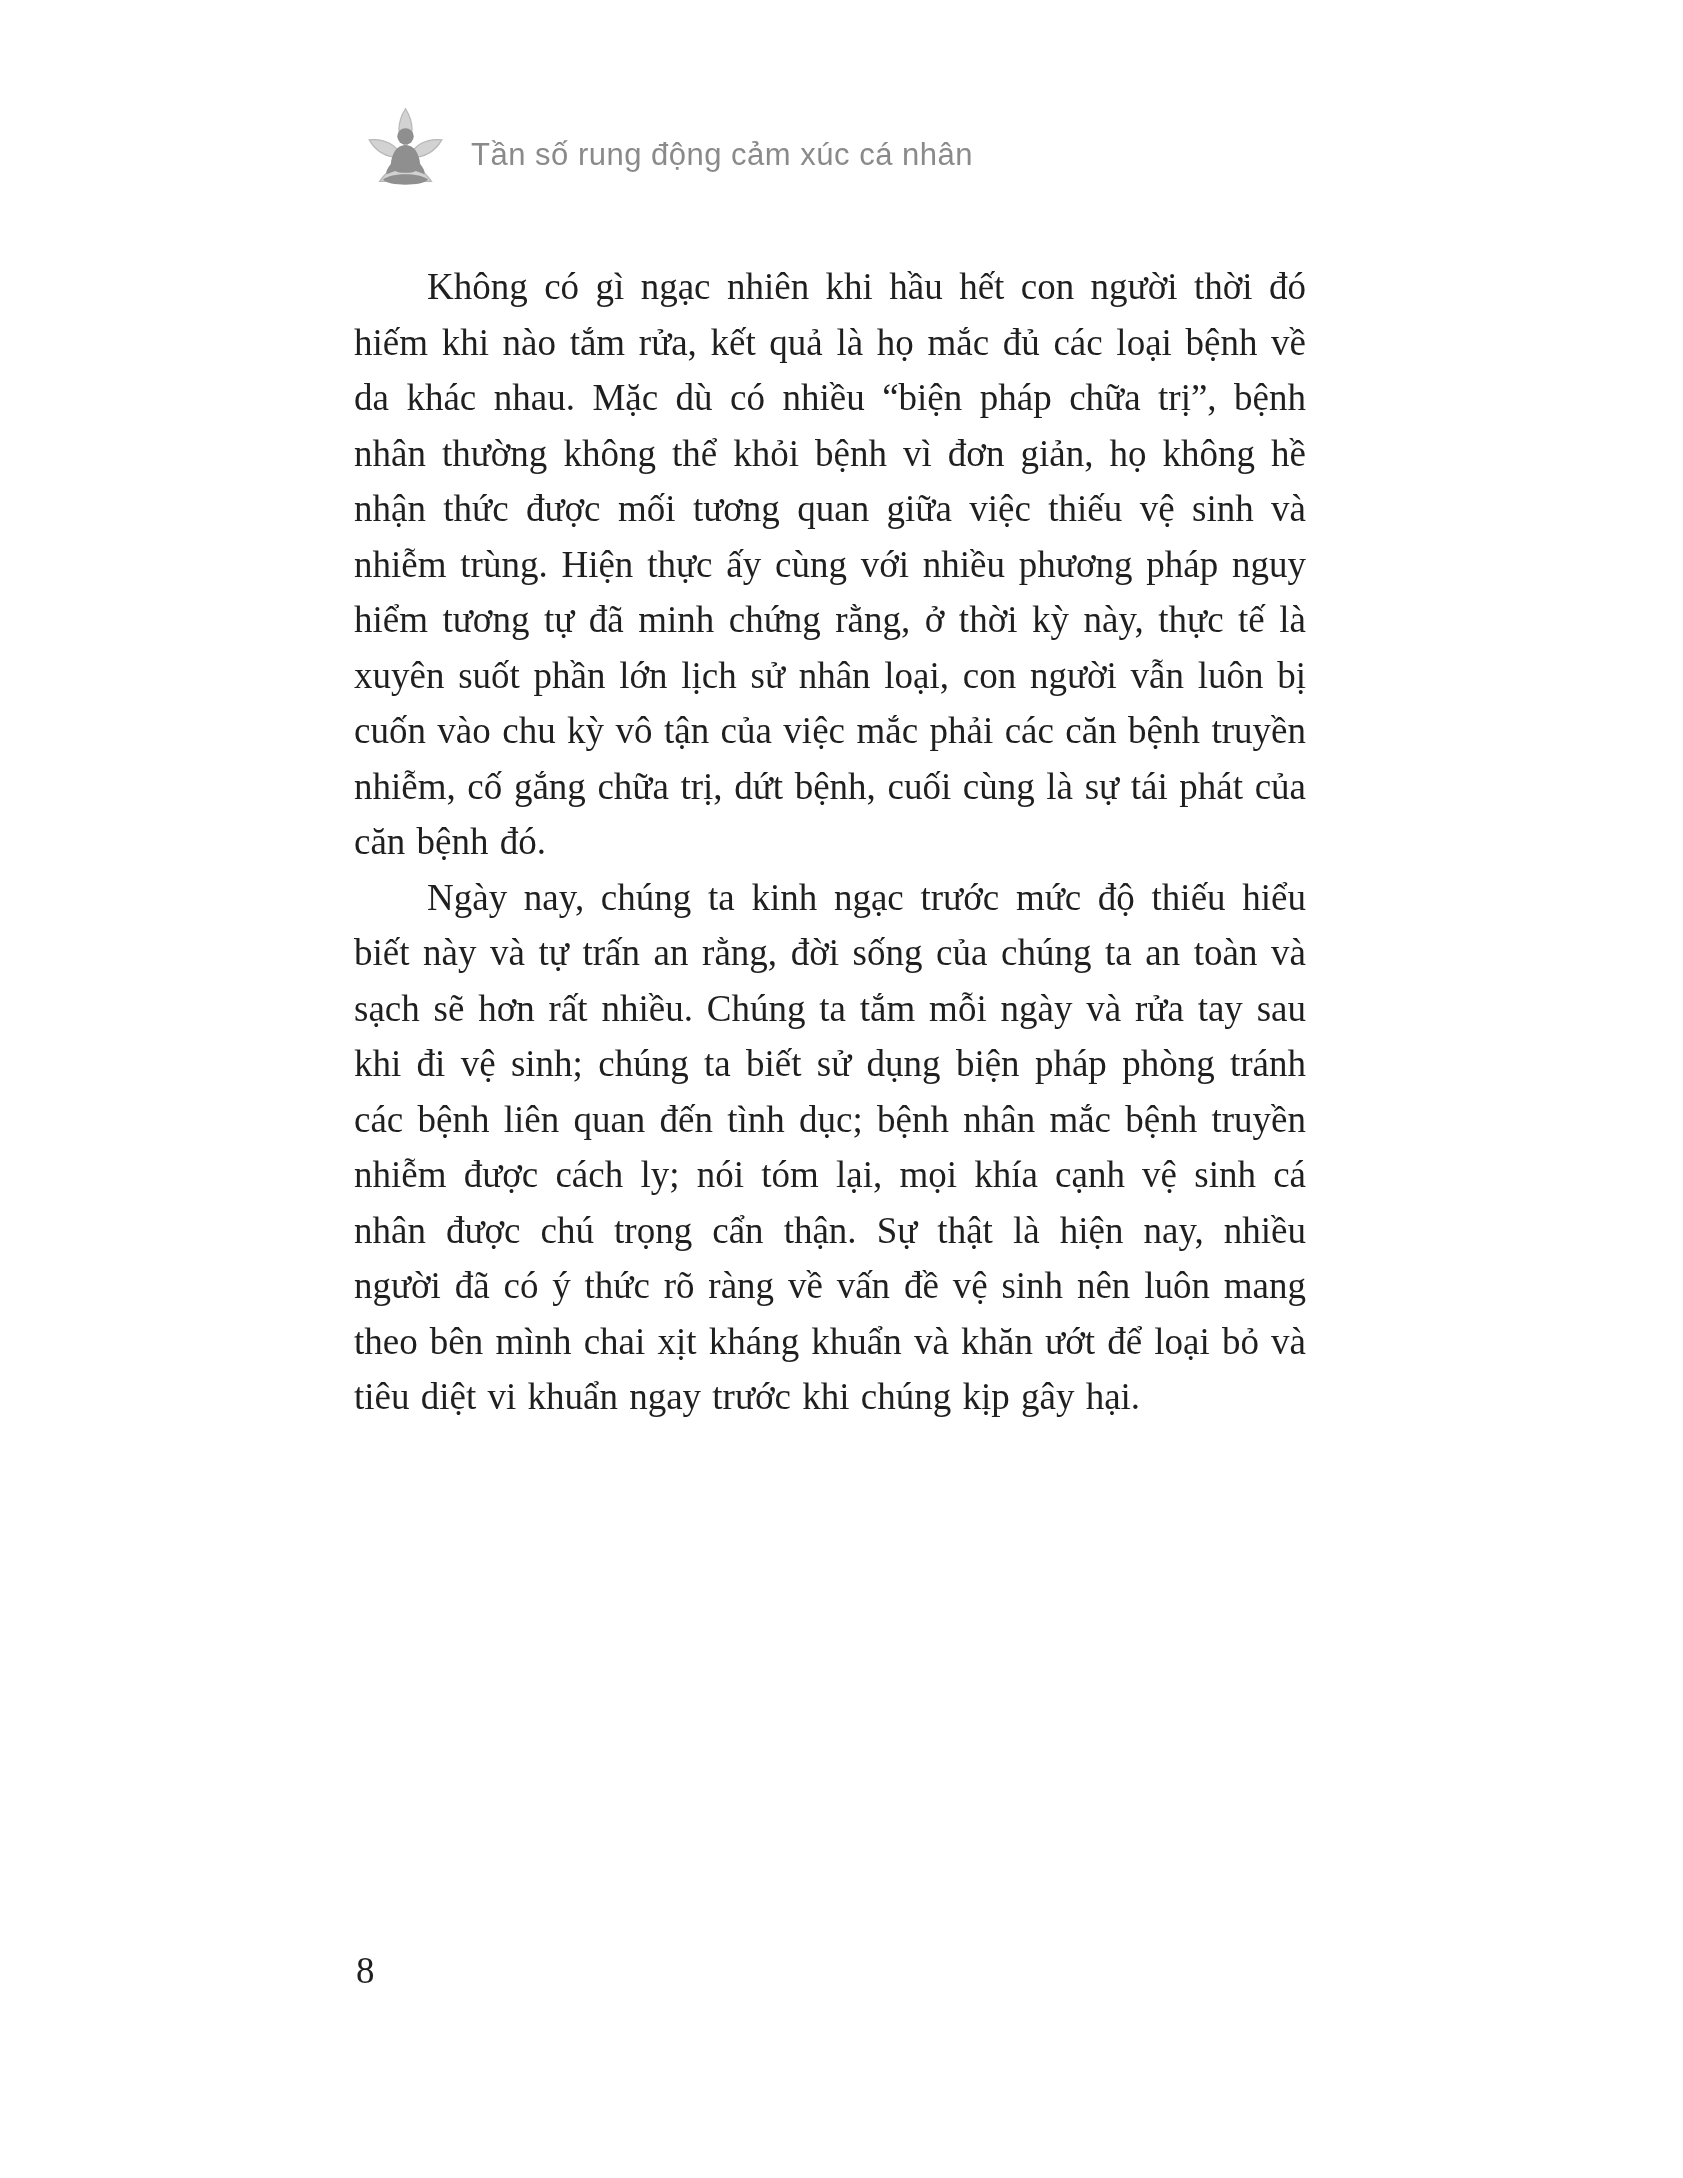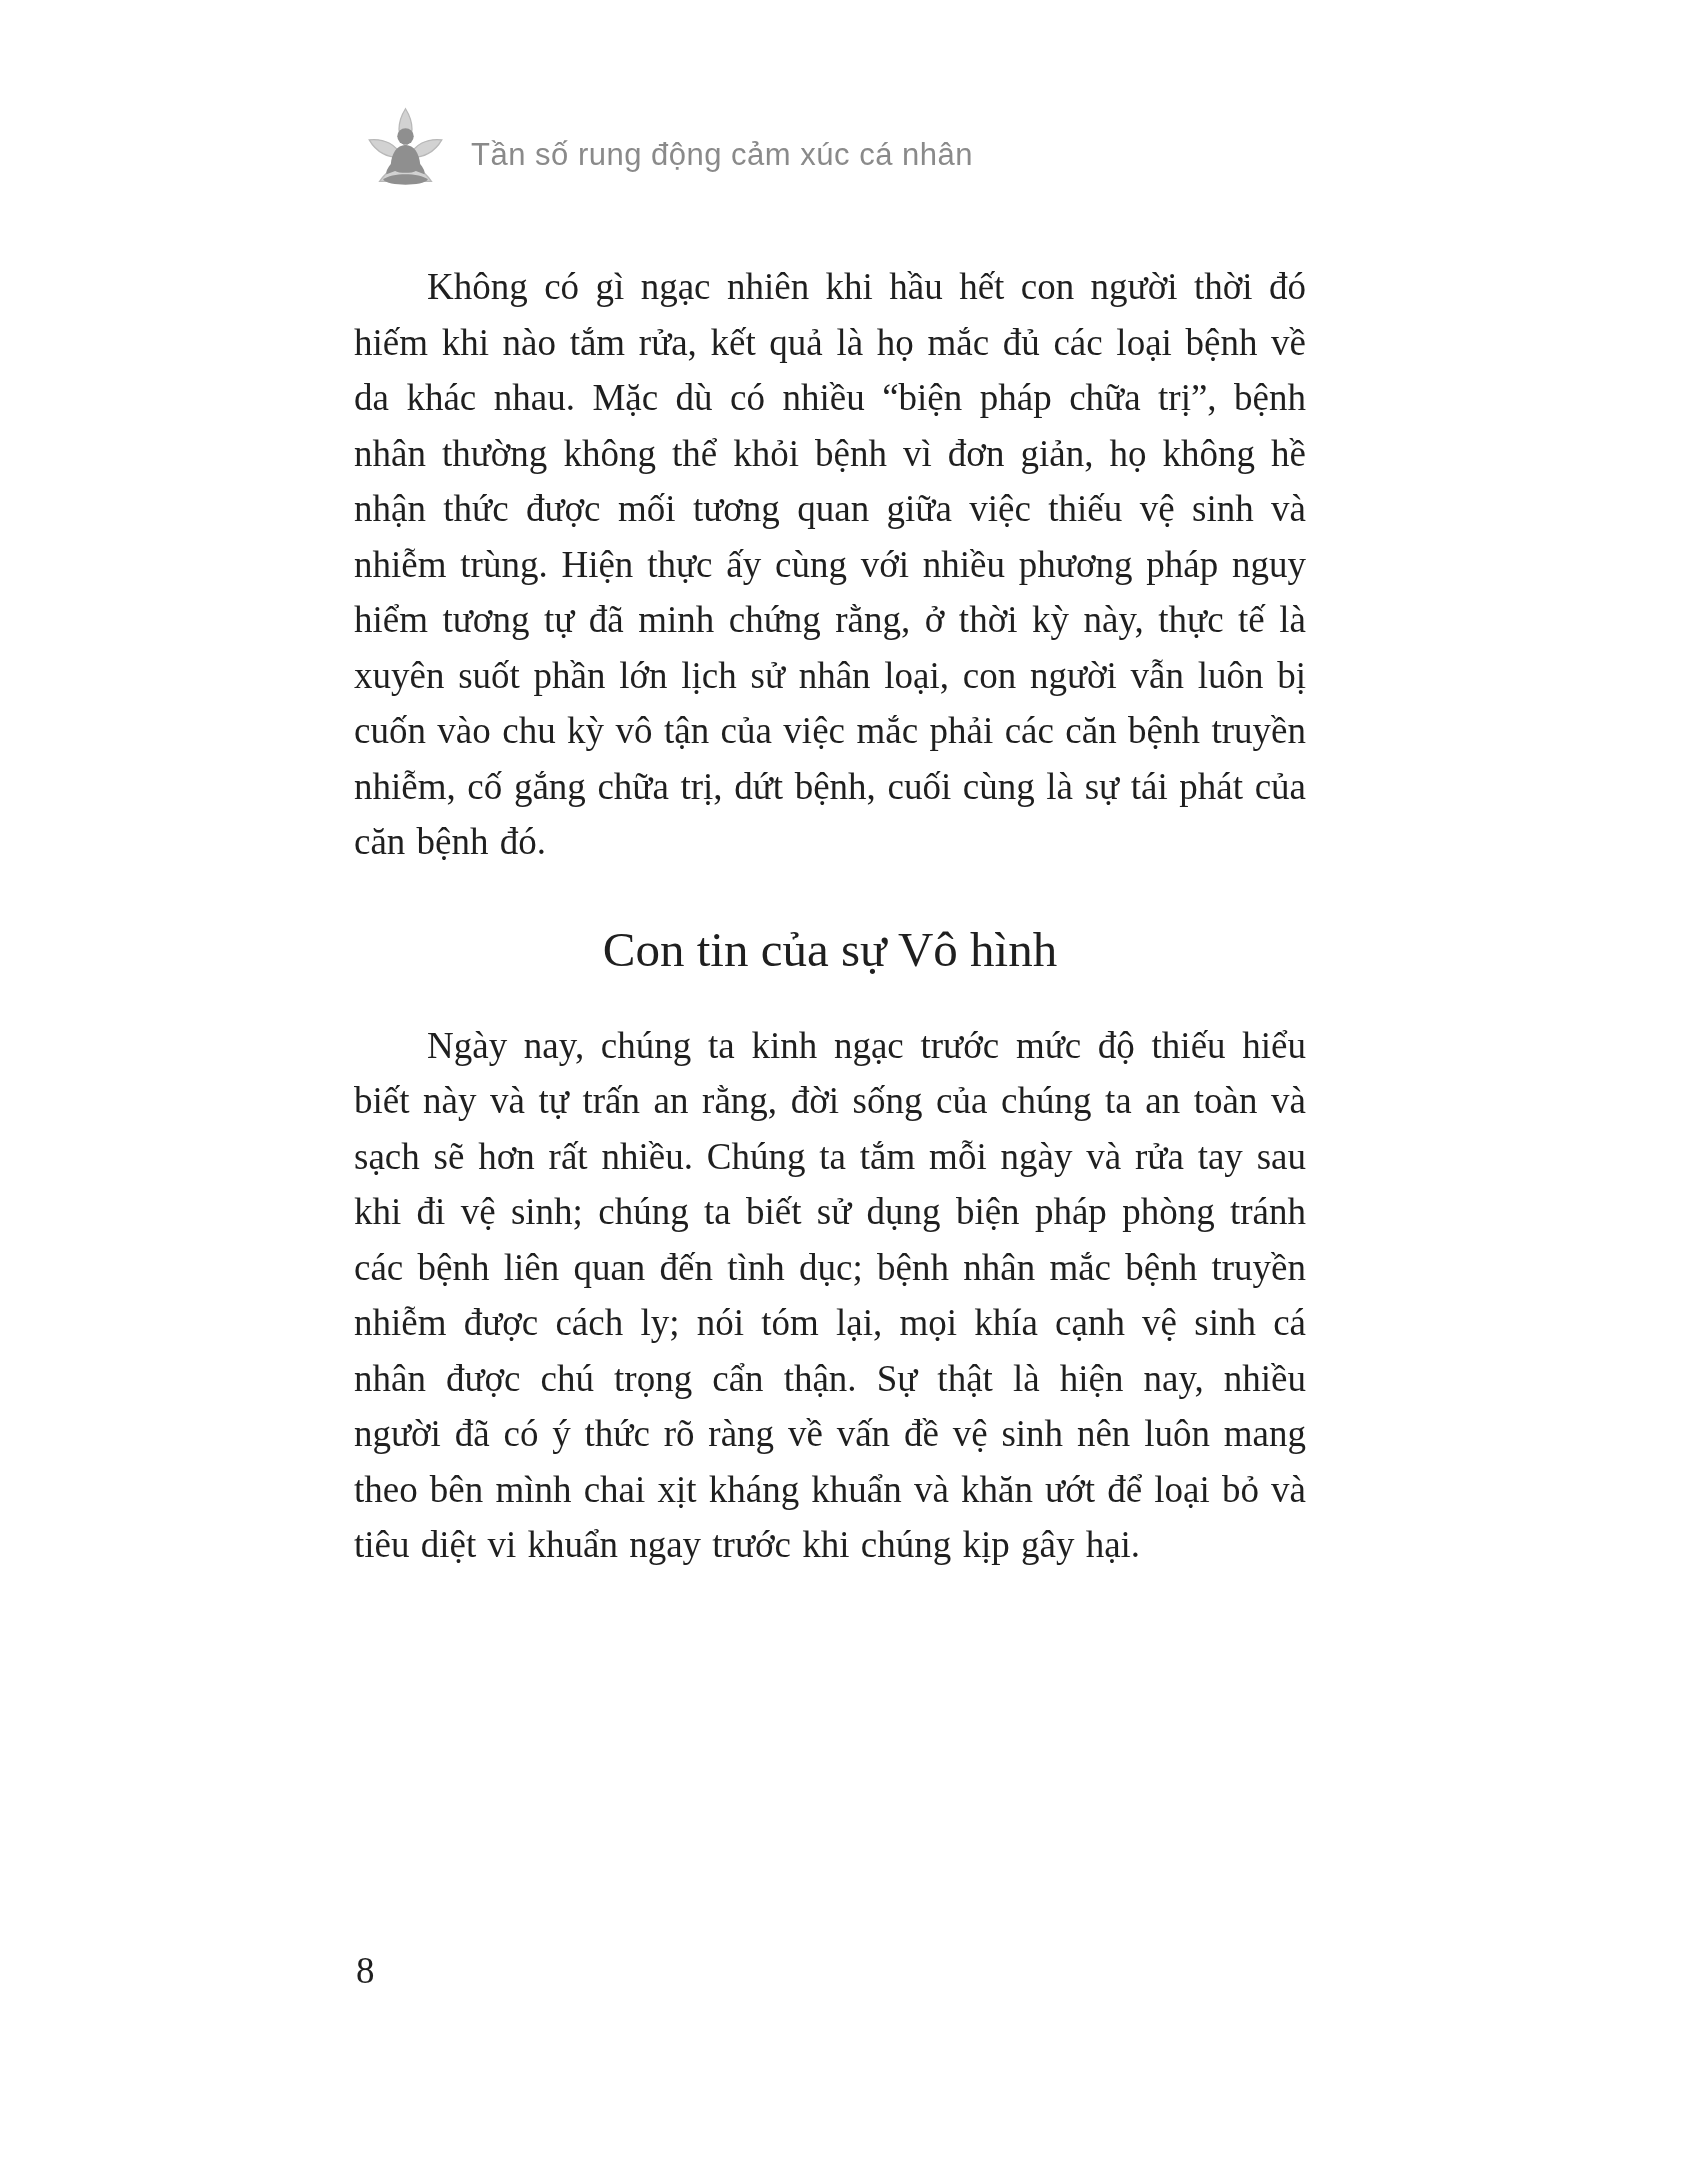--- a/index.html
+++ b/index.html
@@ -99,21 +99,20 @@
             <path d="M50 44 C60 44, 66 54, 67 66 C70 70, 73 74, 72 78 L62 74 C58 77, 42 77, 38 74 L28 78 C27 74, 30 70, 33 66 C34 54, 40 44, 50 44 Z"></path>
             <path d="M24 84 C34 76, 66 76, 76 84 C70 92, 30 92, 24 84 Z"></path>
           </g>
         </svg>
       </span>
       <span class="header-title">Tần số rung động cảm xúc cá nhân</span>
     </div>
 
     <p class="body-paragraph">Không có gì ngạc nhiên khi hầu hết con người thời đó hiếm khi nào tắm rửa, kết quả là họ mắc đủ các loại bệnh về da khác nhau. Mặc dù có nhiều “biện pháp chữa trị”, bệnh nhân thường không thể khỏi bệnh vì đơn giản, họ không hề nhận thức được mối tương quan giữa việc thiếu vệ sinh và nhiễm trùng. Hiện thực ấy cùng với nhiều phương pháp nguy hiểm tương tự đã minh chứng rằng, ở thời kỳ này, thực tế là xuyên suốt phần lớn lịch sử nhân loại, con người vẫn luôn bị cuốn vào chu kỳ vô tận của việc mắc phải các căn bệnh truyền nhiễm, cố gắng chữa trị, dứt bệnh, cuối cùng là sự tái phát của căn bệnh đó.</p>
 
-    <h2 class="section-heading">Con tin của sự Vô hình</h2>
 
     <p class="body-paragraph">Ngày nay, chúng ta kinh ngạc trước mức độ thiếu hiểu biết này và tự trấn an rằng, đời sống của chúng ta an toàn và sạch sẽ hơn rất nhiều. Chúng ta tắm mỗi ngày và rửa tay sau khi đi vệ sinh; chúng ta biết sử dụng biện pháp phòng tránh các bệnh liên quan đến tình dục; bệnh nhân mắc bệnh truyền nhiễm được cách ly; nói tóm lại, mọi khía cạnh vệ sinh cá nhân được chú trọng cẩn thận. Sự thật là hiện nay, nhiều người đã có ý thức rõ ràng về vấn đề vệ sinh nên luôn mang theo bên mình chai xịt kháng khuẩn và khăn ướt để loại bỏ và tiêu diệt vi khuẩn ngay trước khi chúng kịp gây hại.</p>
 
   </div>
 
   <div class="page-number">8</div>
 
 </div>
 
 

